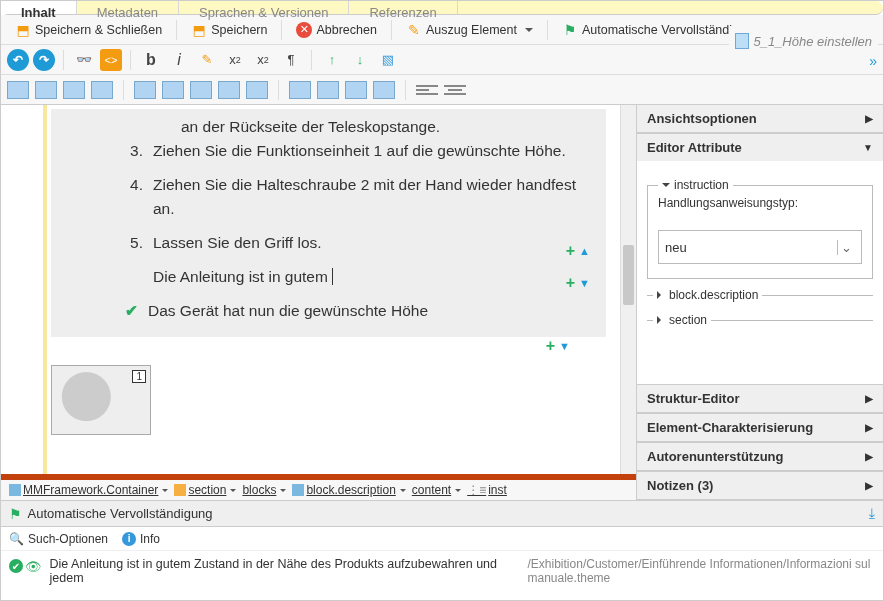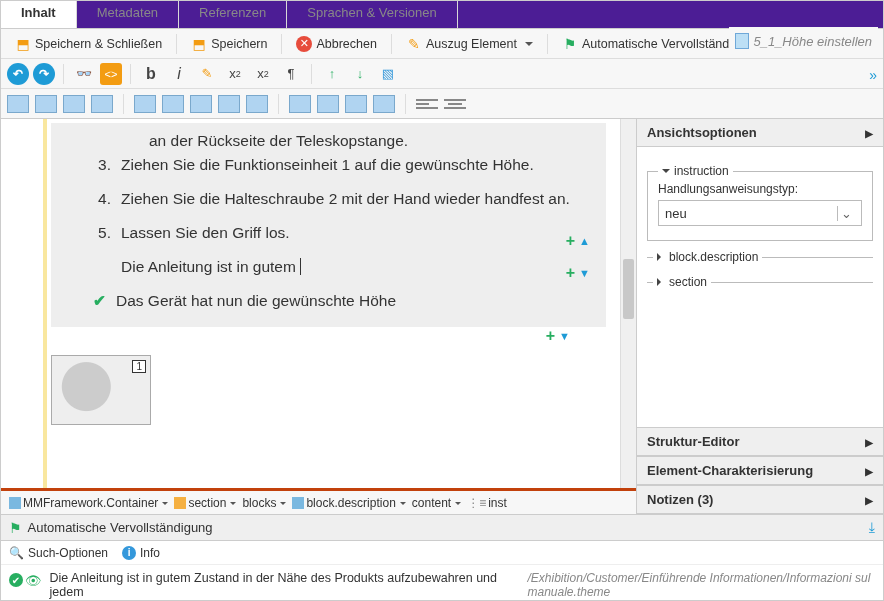--- a/index.html
+++ b/index.html
@@ -9,23 +9,24 @@
     color: #333;
     background: #fff;
     width: 884px;
     height: 601px;
     overflow: hidden;
     border: 1px solid #ccc;
   }
   
   .top-tabs {
     display: flex;
-    background: #4c1d95;
+    background: #fef9c3;
     border-bottom: 1px solid #ccc;
-    height: 28px;
+    height: 14px;
+    border-radius: 9px;
   }
   .top-tabs .tab {
     padding: 4px 20px;
     color: #888;
     cursor: pointer;
     border-right: 1px solid #d8d8d8;
     font-size: 13px;
   }
   .top-tabs .tab.active {
     background: #fff;
@@ -102,21 +103,21 @@
   .editor-body {
     flex:1;
     overflow:auto;
     position:relative;
     padding: 4px 30px 4px 50px;
   }
   .yellow-bar-l { position:absolute; left:42px; top:0; bottom:0; width:4px; background:#f9e79f;}
   .yellow-bar-r { position:absolute; right:12px; top:0; bottom:0; width:4px; background:#f9e79f;}
   .grey-block {
     background:#eee;
-    padding: 6px 10px 10px 42px;
+    padding: 6px 10px 10px 74px;
     position:relative;
     font-size:15.5px;
     line-height:1.55;
     color:#333;
   }
   .grey-block ol { list-style:none; }
   .grey-block li { display:flex; gap:10px; margin-bottom:10px;}
   .grey-block li .num { min-width:18px; text-align:right;}
   .plain-line { margin: 6px 0 6px 28px; }
   .check-line { display:flex; gap:10px; margin:10px 0 4px 0;}
@@ -128,56 +129,57 @@
     margin-top:10px; width:100px; height:70px; border:1px solid #aaa;
     background: radial-gradient(circle at 35% 45%, #ccc 0 24px, #eee 25px 100%);
     position:relative;
   }
   .img-box .callout { position:absolute; top:4px; right:4px; border:1px solid #333; background:#fff; font-size:10px; padding:0 3px;}
   .scroll-stub { position:absolute; right:0; top:0; bottom:0; width:16px; background:#f0f0f0; border-left:1px solid #ddd;}
   .scroll-stub .thumb{ position:absolute; left:2px; right:2px; top:140px; height:60px; background:#c8c8c8; border-radius:2px;}
   
   .breadcrumb {
     height:26px; display:flex; align-items:center; gap:6px;
-    background:#f7f7f7; border-top:3px solid #c2410c; padding:0 8px; font-size:12px;
+    background:#f7f7f7; border-top:6px solid #c2410c; padding:0 8px; font-size:12px;
     overflow:hidden;
+    text-decoration:underline;
   }
   .breadcrumb .bc { display:flex; align-items:center; gap:2px; cursor:pointer; white-space:nowrap;}
   .breadcrumb .bc .dd::after{content:""; display:inline-block; border:3px solid transparent; border-top-color:#555; margin-left:2px; transform:translateY(1px);}
   .bc-ico { width:12px; height:12px; display:inline-block; }
   .bc-blue { background:#7ab8e0;}
   .bc-orange { background:#f5b041;}
   
   .right-col { width:246px; background:#f7f7f7; display:flex; flex-direction:column; font-size:12.5px;}
   
   .file-title-abs {
     position:absolute; top:27px; right:6px; height:28px;
     display:flex; align-items:center; gap:4px; font-style:italic; color:#888;
     font-size:13px; z-index:5; background:#f7f7f7; padding:0 6px;
   }
   .file-title-abs .doc-ico{ width:14px; height:16px; background:#bcdff5; border:1px solid #6fa8d8;}
   .acc-header {
-    display:flex; justify-content:space-between; align-items:flex-end;
+    display:flex; justify-content:space-between; align-items:flex-start;
     padding:6px 10px; border-top:1px solid #ccc; border-bottom:1px solid #ccc;
     background:#efefef; cursor:pointer; font-weight:600; font-size:13px;
   }
   .acc-header:first-child{ border-top:none;}
   .acc-body { padding:24px 10px; background:#fff; }
   .fieldset {
     border:1px solid #bbb; padding:10px 10px 14px; position:relative; margin-bottom:10px;
   }
   .fieldset .legend{
     position:absolute; top:-8px; left:10px; background:#fff; padding:0 4px;
     display:flex; align-items:center; gap:4px; font-size:12px;
   }
   .legend .tri{ display:inline-block; border:4px solid transparent; border-top-color:#444; transform:translateY(2px);}
-  .field-label { font-size:12px; margin-bottom:4px; display:block;}
+  .field-label { font-size:12px; margin-bottom:20px; display:block;}
   .select {
     display:flex; align-items:center; justify-content:space-between;
-    border:1px solid #bbb; height:26px; padding:0 6px; background:#fff; font-size:13px;
+    border:1px solid #bbb; height:34px; padding:0 6px; background:#fff; font-size:13px;
   }
   .select .dd { width:18px; text-align:center; border-left:1px solid #bbb; color:#666;}
   .sub-fieldset {
     position:relative; border-top:1px solid #bbb; margin-top:16px; padding-top:8px;
   }
   .sub-fieldset .lbl{
     position:absolute; top:-8px; left:6px; background:#fff; font-size:12px; padding:0 4px;
     display:flex; align-items:center; gap:4px;
   }
   .sub-fieldset .tri-r{ display:inline-block; border:4px solid transparent; border-left-color:#444;}
@@ -199,38 +201,38 @@
   .bp-tools .tool{ display:flex; align-items:center; gap:4px; cursor:pointer;}
   .mag{ color:#3498db;}
   .info-ico{ width:14px; height:14px; border-radius:50%; background:#3498db; color:#fff; font-size:10px; font-weight:bold; display:flex; align-items:center; justify-content:center;}
   .bp-result{
     display:flex; gap:8px; padding:6px 8px; font-size:12.5px;
   }
   .bp-result .icons{ display:flex; gap:2px; padding-top:2px;}
   .ok-ico{ width:14px; height:14px; border-radius:50%; background:#27ae60; color:#fff; font-size:10px; display:flex; align-items:center; justify-content:center;}
   .eye-ico{ color:#27ae60; font-size:13px;}
   .bp-result .txt{ flex:0 0 470px;}
-  .bp-result .path{ color:#888; font-size:12px;font-style:italic;}
+  .bp-result .path{ color:#888; font-size:12px;}
   .chev { font-size:12px;}
   .chev.right::before{content:"▶"; font-size:10px;}
   .chev.down::before{content:"▼"; font-size:10px;}
 </style>
 </head>
 <body>
 
 <div class="file-title-abs">
   <span class="doc-ico"></span>
   <span>5_1_Höhe einstellen</span>
 </div>
 
 <div class="top-tabs">
   <div class="tab active">Inhalt</div>
   <div class="tab">Metadaten</div>
+  <div class="tab">Sprachen &amp; Versionen</div>
   <div class="tab">Referenzen</div>
-  <div class="tab">Sprachen &amp; Versionen</div>
 </div>
 
 <div class="toolbar1">
   <div class="tb-btn">
     <span class="ico orange">⬒</span>
     <span>Speichern &amp; Schließen</span>
   </div>
   <div class="tb-sep"></div>
   <div class="tb-btn">
     <span class="ico orange">⬒</span>
@@ -383,20 +385,24 @@
           <span>inst</span>
         </span>
     </div>
   </div>
 
   <div class="right-col">
     <div class="acc-header">
       <span>Ansichtsoptionen</span>
       <span class="chev right"></span>
     </div>
+    <div class="acc-header" style="border-bottom:none;">
+      <span>Editor Attribute</span>
+      <span class="chev down"></span>
+    </div>
     <div class="acc-body" style="flex:1; overflow:auto;">
       <div class="fieldset">
         <div class="legend">
             <span class="tri"></span>
             <span>instruction</span>
           </div>
         <label class="field-label">Handlungsanweisungstyp:</label>
         <div class="select">
           <span>neu</span>
           <span class="dd">⌄</span>
@@ -417,20 +423,24 @@
     </div>
     <div class="acc-header">
       <span>Struktur-Editor</span>
       <span class="chev right"></span>
     </div>
     <div class="acc-header">
       <span>Element-Charakterisierung</span>
       <span class="chev right"></span>
     </div>
     <div class="acc-header">
+      <span>Autorenunterstützung</span>
+      <span class="chev right"></span>
+    </div>
+    <div class="acc-header">
       <span>Notizen (3)</span>
       <span class="chev right"></span>
     </div>
   </div>
 </div>
 
 <div class="bottom-panel">
   <div class="bp-header">
     <div class="left">
       <span class="flag">⚑</span>

